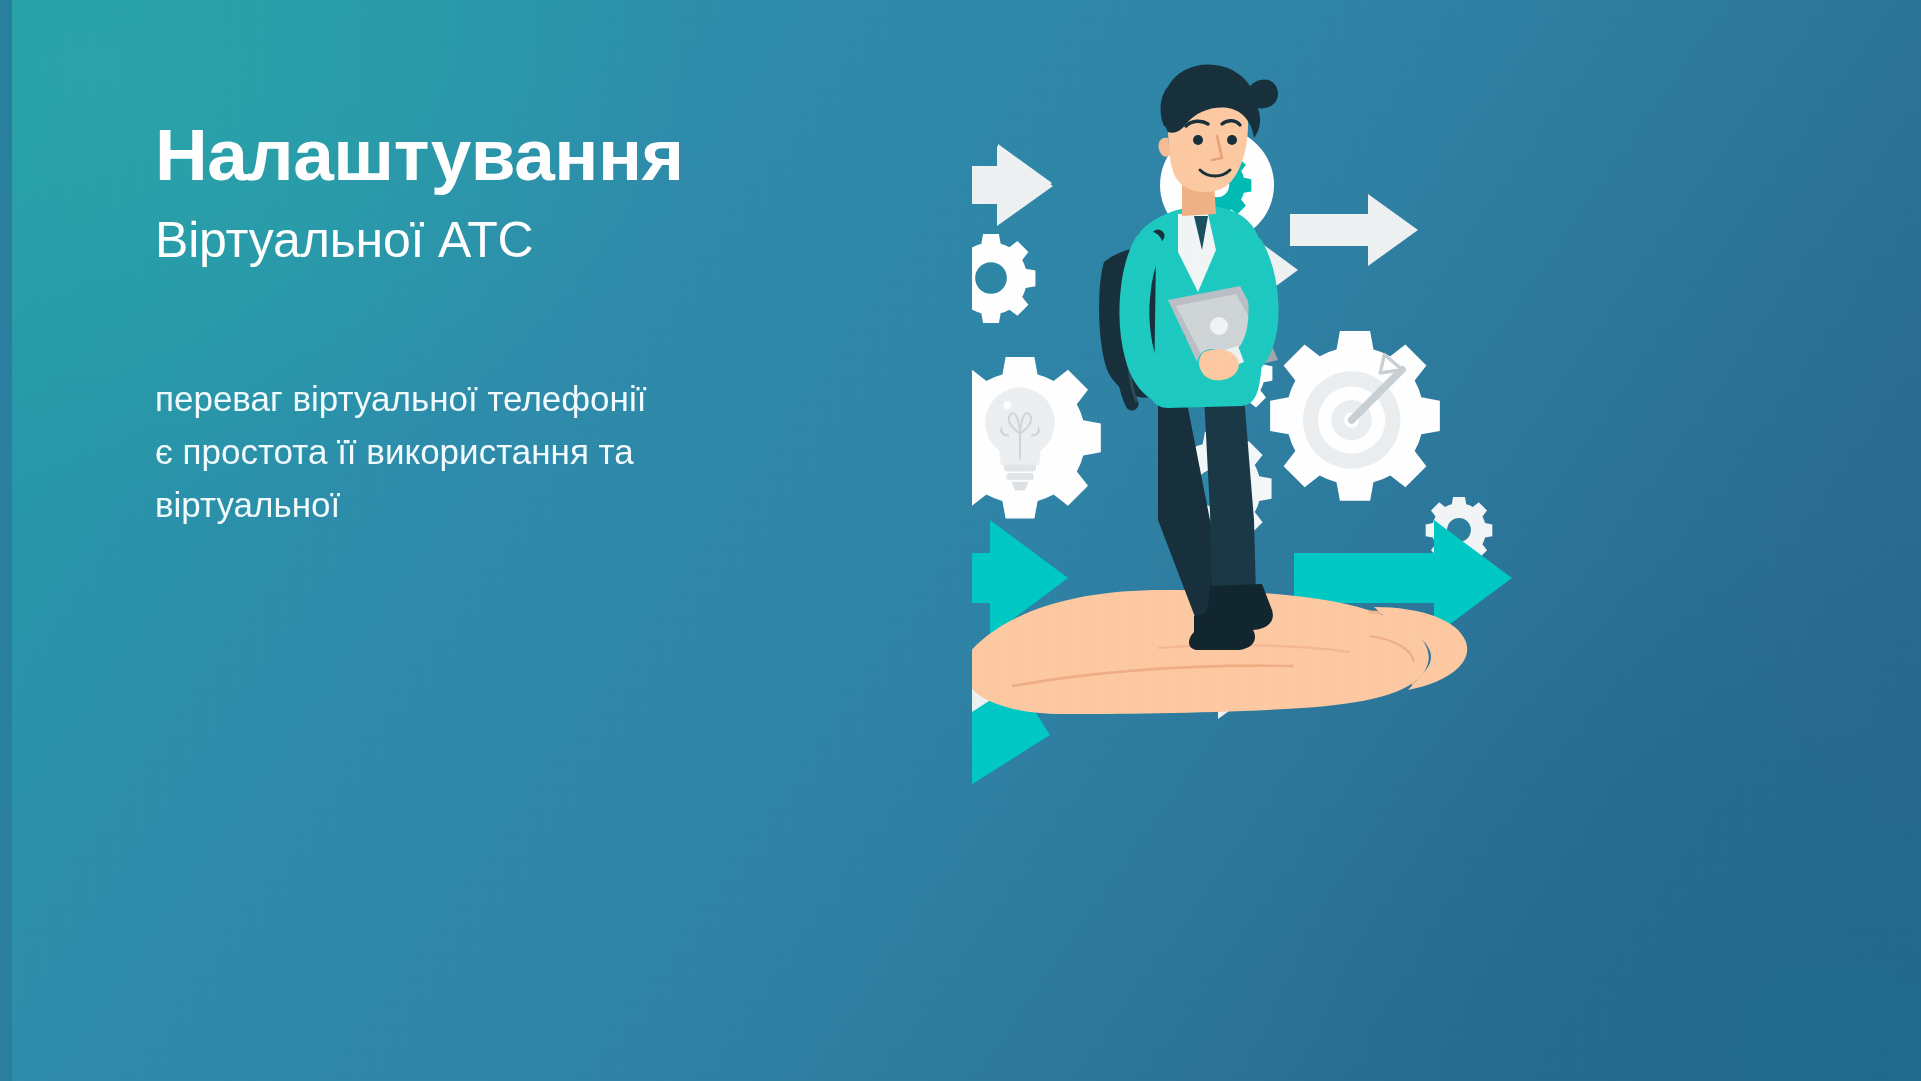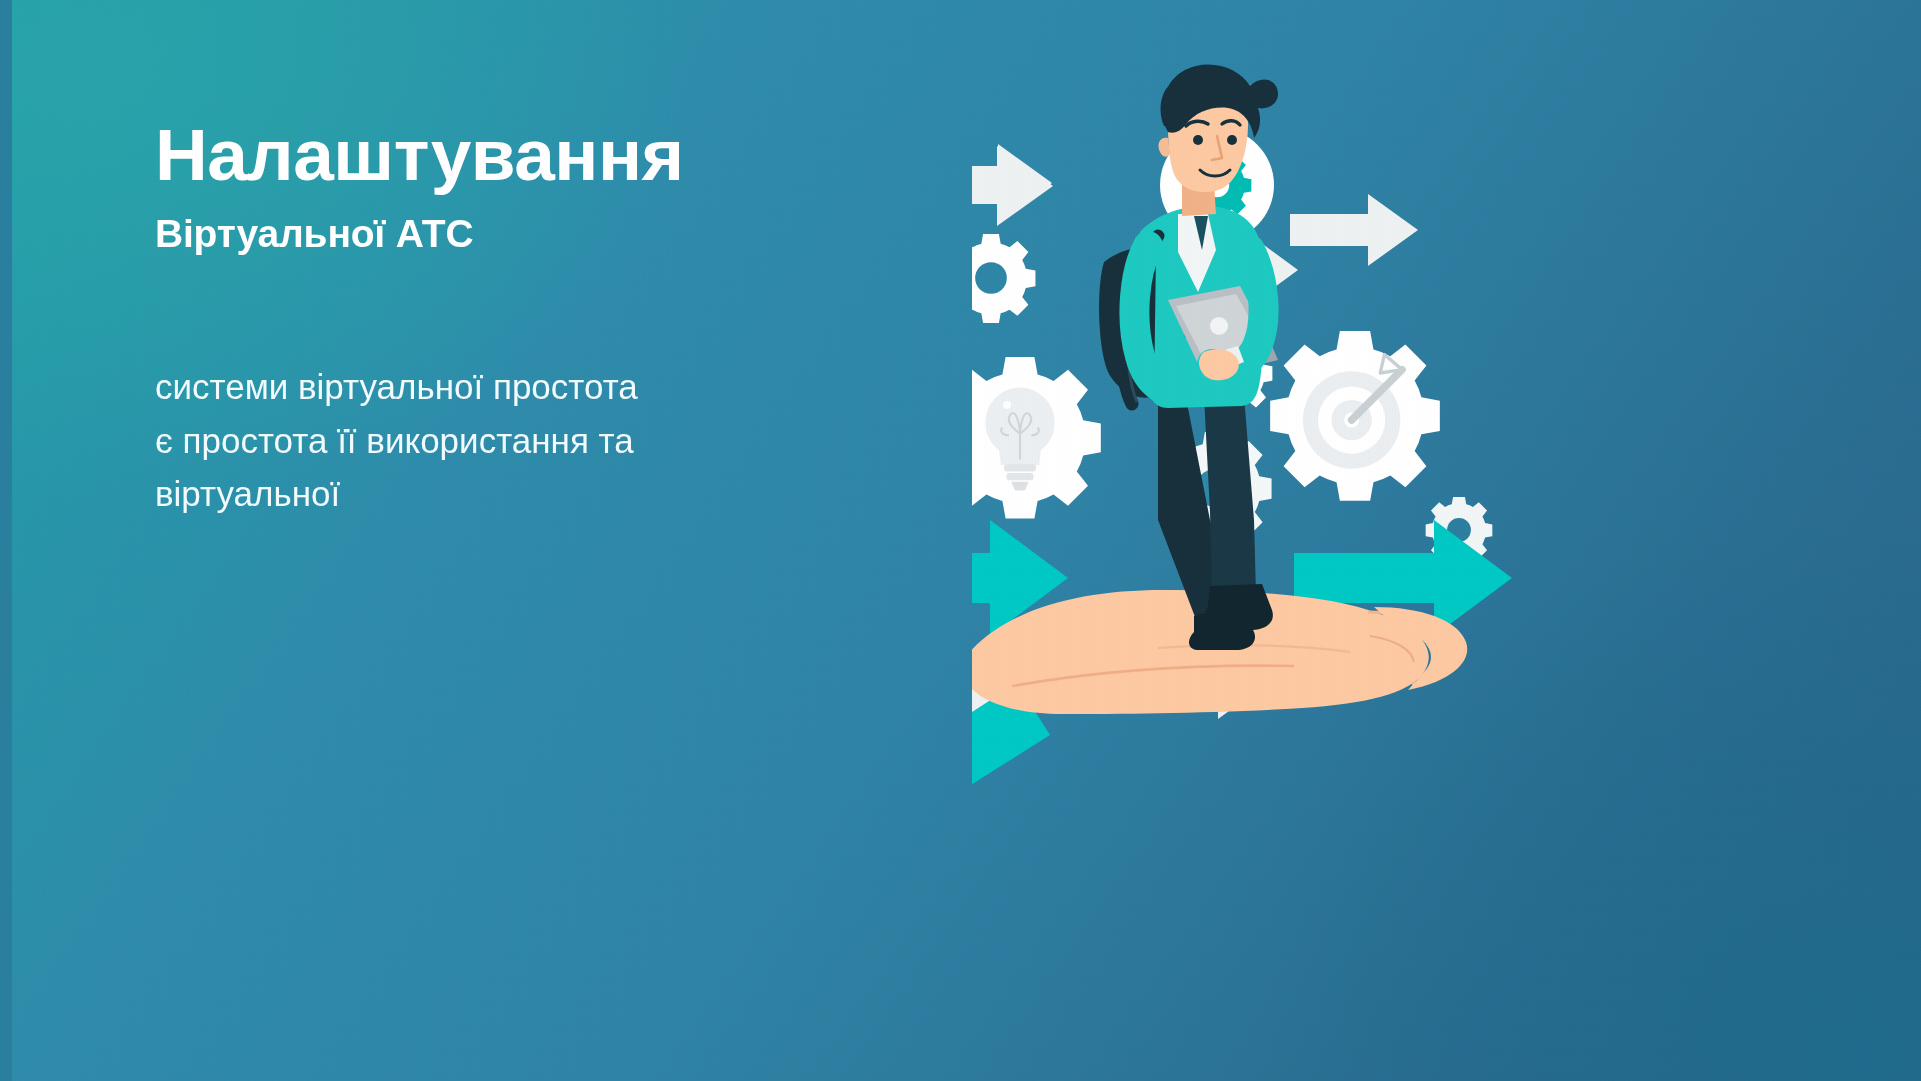--- a/index.html
+++ b/index.html
@@ -25,21 +25,21 @@
       repeating-linear-gradient(90deg, rgba(0,0,0,.05) 0 1px, rgba(0,0,0,0) 1px 3px);
   }
 
   
   .copy{position:absolute;left:143px;top:118px;width:700px;}
   .title{
     font-size:73px;line-height:1.02;font-weight:700;color:#ffffff;
     letter-spacing:-0.5px;margin:0;
   }
   .subtitle{
-    font-size:39px;line-height:1.05;font-weight:700;color:#ffffff;
+    font-size:50px;line-height:1.05;font-weight:400;color:#ffffff;
     margin:22px 0 0 0;letter-spacing:-0.2px;
   }
   .body-copy{
     margin:105px 0 0 0;font-size:35px;line-height:1.52;color:#f2fbfd;
     font-weight:400;max-width:590px;
   }
   .body-copy span{display:block;white-space:nowrap;}
 
   
   .art{position:absolute;left:960px;top:0;width:961px;height:1081px;}
@@ -47,21 +47,21 @@
 </style>
 </head>
 <body>
 
 <div class="banner">
 
   <div class="copy">
     <h1 class="title">Налаштування</h1>
     <h2 class="subtitle">Віртуальної АТС</h2>
     <p class="body-copy">
-      <span>системи віртуальної простота</span>
+      <span>переваг віртуальної телефонії</span>
       <span>є простота її використання та</span>
       <span>віртуальної</span>
     </p>
   </div>
 
   <div class="art">
     <svg viewBox="0 0 961 1081" xmlns="http://www.w3.org/2000/svg" aria-hidden="true">
       <defs>
 
         <g id="gear12">

